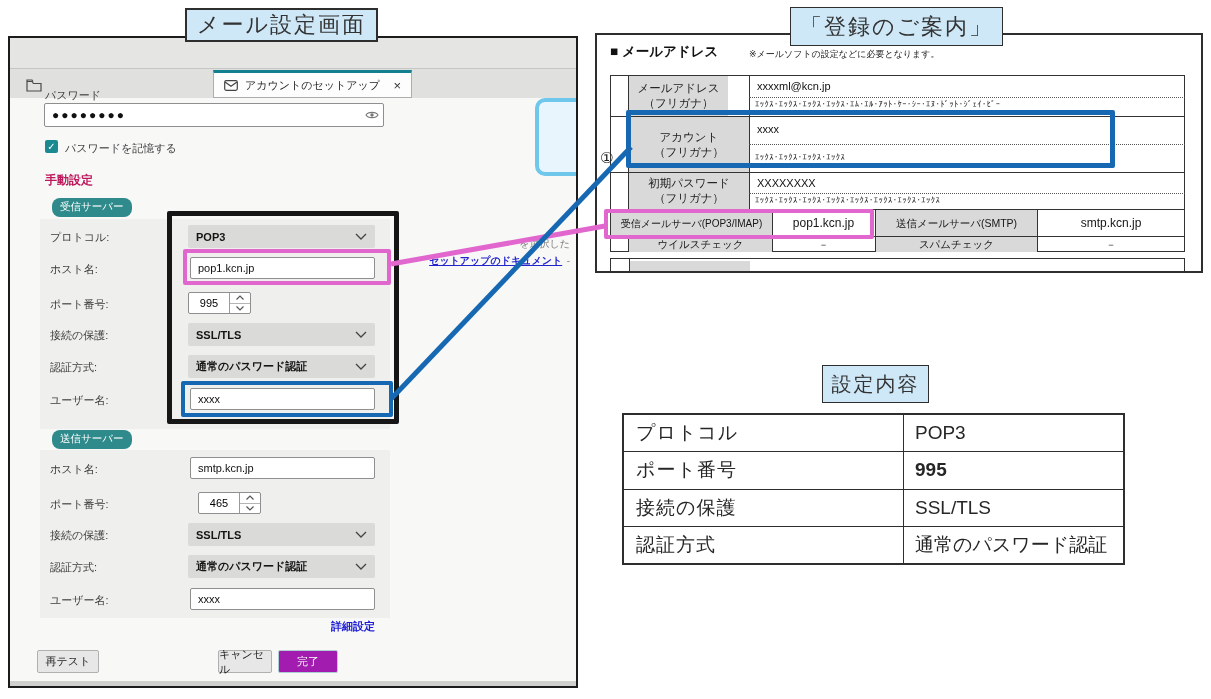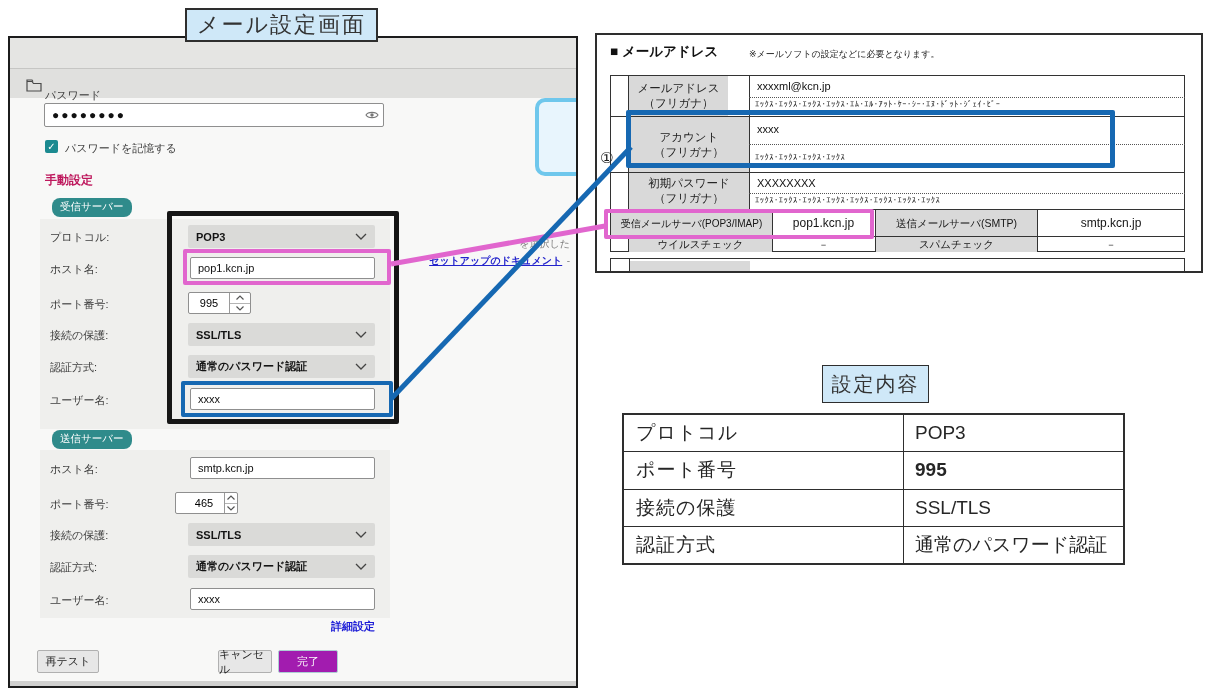--- a/index.html
+++ b/index.html
@@ -76,20 +76,30 @@
   <div class="abs mwin">
     <div class="abs topstrip"></div>
     <div class="abs tabbar"></div>
 
     <span class="abs" style="left:16px; top:41px;">
       <svg class="icon" width="16" height="13" viewBox="0 0 16 13">
           <path d="M1 2.5 h5 l1.5 2 h7.5 v7.5 h-14 z M1 2.5 v-1.5 h5 l1 1.5" fill="none" stroke="#4a4a4a" stroke-width="1.2"></path>
         </svg>
     </span>
 
+    <div class="abs tab">
+      <span>
+        <svg class="icon" width="14" height="11" viewBox="0 0 14 11">
+            <rect x="0.7" y="0.7" width="12.6" height="9.6" rx="1.5" fill="none" stroke="#444" stroke-width="1.2"></rect>
+            <path d="M1 2 L7 6.3 L13 2" fill="none" stroke="#444" stroke-width="1.2"></path>
+          </svg>
+      </span>
+      <span class="ttl">アカウントのセットアップ</span>
+      <span class="tclose">×</span>
+    </div>
 
     <div class="abs" style="left:525px; top:60px; width:70px; height:78px; border:4px solid #6fc7ec; background:#e8f5fd; border-radius:10px;"></div>
 
     <div class="abs flabel" style="left:35px; top:50px;">パスワード</div>
     <input class="abs fld" style="left: 34px; top: 65px; width: 340px; height: 24px; letter-spacing: 2px; font-size: 12px;" value="●●●●●●●●">
     <span class="abs" style="left:355px; top:72px;">
       <svg class="icon" width="14" height="10" viewBox="0 0 14 10">
           <path d="M1 5 C3 1.5 11 1.5 13 5 C11 8.5 3 8.5 1 5 Z" fill="none" stroke="#777" stroke-width="1.1"></path>
           <circle cx="7" cy="5" r="1.7" fill="#777"></circle>
         </svg>
@@ -164,21 +174,21 @@
       <span style="font-size:10px; color:#888;">-</span>
     </div>
 
     <span class="abs badge" style="left:42px; top:392px;">送信サーバー</span>
     <div class="abs panel" style="left:30px; top:412px; width:350px; height:168px;"></div>
 
     <div class="abs flabel" style="left:40px; top:424px;">ホスト名:</div>
     <input class="abs fld" style="left: 180px; top: 419px; width: 185px; height: 22px;" value="smtp.kcn.jp">
 
     <div class="abs flabel" style="left:40px; top:459px;">ポート番号:</div>
-    <div class="abs portwrap" style="left:165px; top:454px;padding-left:8px;">
+    <div class="abs portwrap" style="left:188px; top:454px;">
       <input value="465" style="">
       <span class="stepper">
         <span>
             <svg class="icon" width="10" height="6" viewBox="0 0 10 6">
               <polyline points="1.5,4.5 5,1 8.5,4.5" fill="none" stroke="#555" stroke-width="1.2"></polyline>
             </svg>
           </span>
         <span>
             <svg class="icon" width="10" height="6" viewBox="0 0 10 6">
               <polyline points="1.5,1.5 5,5 8.5,1.5" fill="none" stroke="#555" stroke-width="1.2"></polyline>
@@ -287,20 +297,21 @@
       <div class="sl">接続の保護</div>
       <div class="sv">SSL/TLS</div>
     </div>
     <div class="srow">
       <div class="sl">認証方式</div>
       <div class="sv">通常のパスワード認証</div>
     </div>
   </div>
 
   <div class="abs cap" style="left:185px; top:8px; width:193px; height:34px; font-size:22px;">メール設定画面</div>
+  <div class="abs cap" style="left:790px; top:7px; width:213px; height:39px; font-size:22px; border-width:1.5px;">「登録のご案内」</div>
   <div class="abs cap" style="left:822px; top:365px; width:107px; height:38px; font-size:20px; border-width:1.5px;">設定内容</div>
 
   <svg class="abs overlay">
     <line x1="391" y1="264" x2="605" y2="226" stroke="#e166ce" stroke-width="5"></line>
     <line x1="391" y1="399" x2="631" y2="147" stroke="#1668b2" stroke-width="5"></line>
   </svg>
 
   <div class="abs annrect" style="left:167px; top:211px; width:232px; height:213px; border-width:5px; border-color:#161616; z-index:30;"></div>
   <div class="abs annrect" style="left:183px; top:249px; width:208px; height:36px; border-width:4px; border-color:#e166ce;"></div>
   <div class="abs annrect" style="left:181px; top:381px; width:212px; height:36px; border-width:4px; border-color:#1668b2;"></div>

